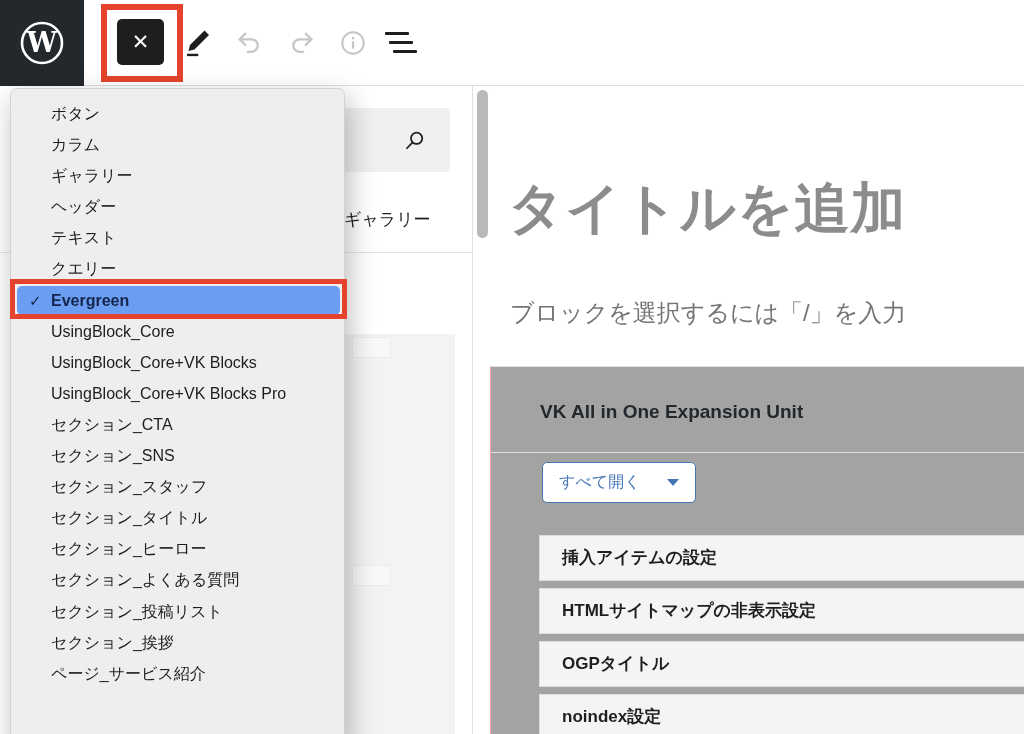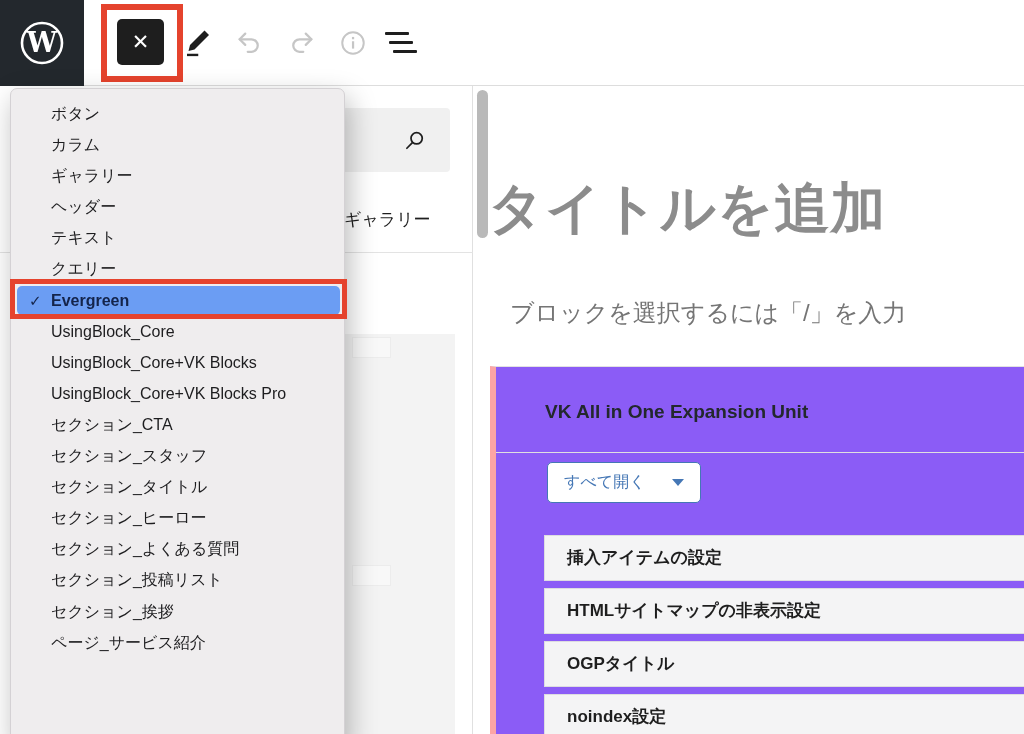--- a/index.html
+++ b/index.html
@@ -27,26 +27,26 @@
   #search-box { left:16px; top:22px; width:434px; height:64px; background:#f0f0f0; border-radius:4px; }
   #search-icon { position:absolute; right:22px; top:20px; }
   #available-label { left:344px; top:122px; font-size:17px; color:#1e1e1e; }
   #sidebar-divider { left:0; top:166px; width:473px; height:1px; background:#e3e3e3; }
   #pattern-preview { left:16px; top:248px; width:439px; height:400px; background:#f3f3f3; }
   .preview-chip { position:absolute; left:336px; width:39px; height:21px; background:#f8f8f8; border:1px solid #ececec; }
 
   
   #canvas { left:474px; top:86px; width:550px; height:648px; background:#fff; }
   #scrollbar-thumb { left:477px; top:90px; width:11px; height:148px; background:#b9b9b9; border-radius:6px; }
-  #post-title { left:488px; top:172px; width:500px; font-size:55px; font-weight:bold; color:#8c8c8c; letter-spacing:1px; }
+  #post-title { left:508px; top:172px; width:500px; font-size:55px; font-weight:bold; color:#8c8c8c; letter-spacing:1px; }
   #block-hint { left:510px; top:297px; width:480px; font-size:24px; color:#757575; }
 
   
-  #metabox { left:490px; top:366px; width:534px; height:368px; background:#8b5cf6;
-    border-top:1px solid #e2e2e2; border-left:6px solid #fca5a5; }
+  #metabox { left:490px; top:366px; width:534px; height:368px; background:#a3a3a3;
+    border-top:1px solid #e2e2e2; border-left:1px solid #fca5a5; }
   #metabox-title { left:49px; top:34px; font-size:19px; font-weight:bold; color:#23282d; }
   #metabox-divider { left:0; top:85px; width:534px; height:1px; background:#e0e0e0; }
   #expand-all-btn { left:51px; top:95px; height:41px; padding:0 16px; display:inline-flex; align-items:center; gap:26px;
     border:1.5px solid #4577b5; border-radius:5px; color:#4577b5; font-size:16px; background:#fff; cursor:pointer; }
   #expand-all-btn .tri { width:0; height:0; border-left:6px solid transparent; border-right:6px solid transparent; border-top:7px solid #4577b5; }
   #accordion { left:48px; top:168px; width:486px; }
   .acc-row { height:46px; line-height:44px; background:#f4f4f5; border:1px solid #dddde0;
     margin-bottom:7px; padding-left:22px; font-size:17px; font-weight:bold; color:#1e1e1e; cursor:pointer; }
 
   
@@ -151,20 +151,21 @@
         <div class="dd-item">カラム</div>
         <div class="dd-item">ギャラリー</div>
         <div class="dd-item">ヘッダー</div>
         <div class="dd-item">テキスト</div>
         <div class="dd-item">クエリー</div>
         <div class="dd-item selected"><span class="dd-check">✓</span>Evergreen</div>
         <div class="dd-item">UsingBlock_Core</div>
         <div class="dd-item">UsingBlock_Core+VK Blocks</div>
         <div class="dd-item">UsingBlock_Core+VK Blocks Pro</div>
         <div class="dd-item">セクション_CTA</div>
+        <div class="dd-item">セクション_SNS</div>
         <div class="dd-item">セクション_スタッフ</div>
         <div class="dd-item">セクション_タイトル</div>
         <div class="dd-item">セクション_ヒーロー</div>
         <div class="dd-item">セクション_よくある質問</div>
         <div class="dd-item">セクション_投稿リスト</div>
         <div class="dd-item">セクション_挨拶</div>
         <div class="dd-item">ページ_サービス紹介</div>
       </div>
   </div>
   <div class="abs" id="red-box-select"></div>

